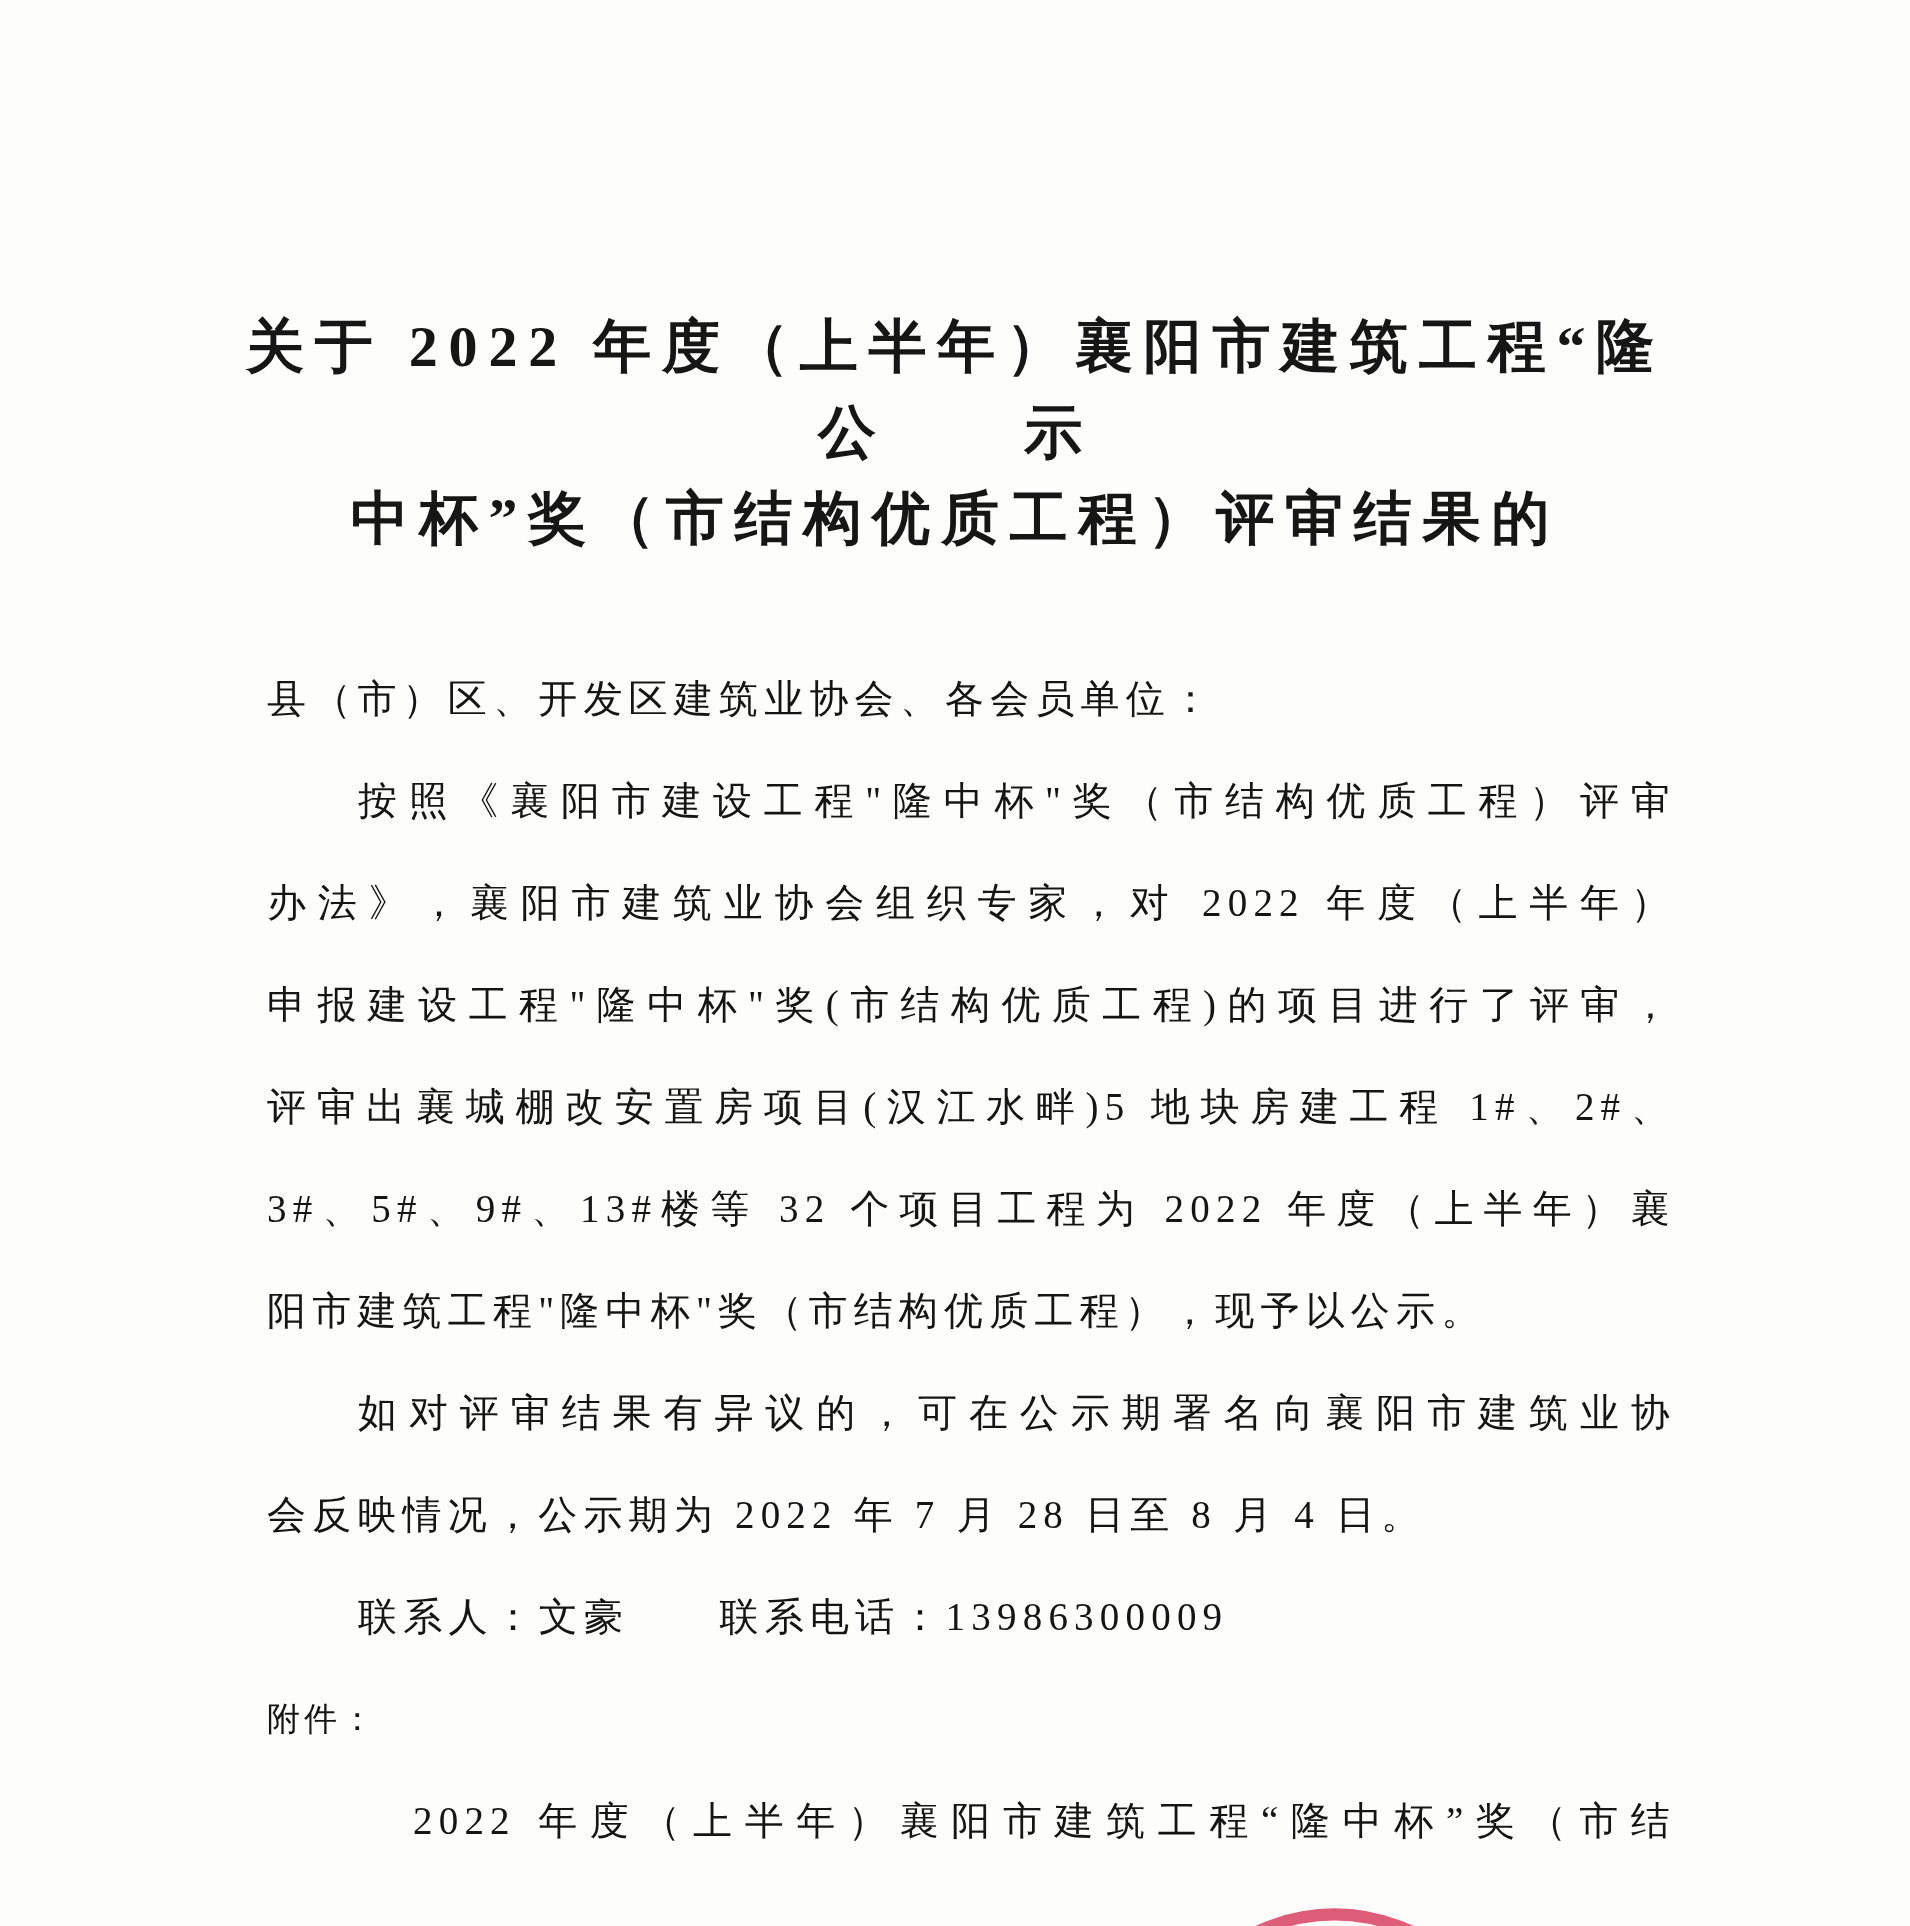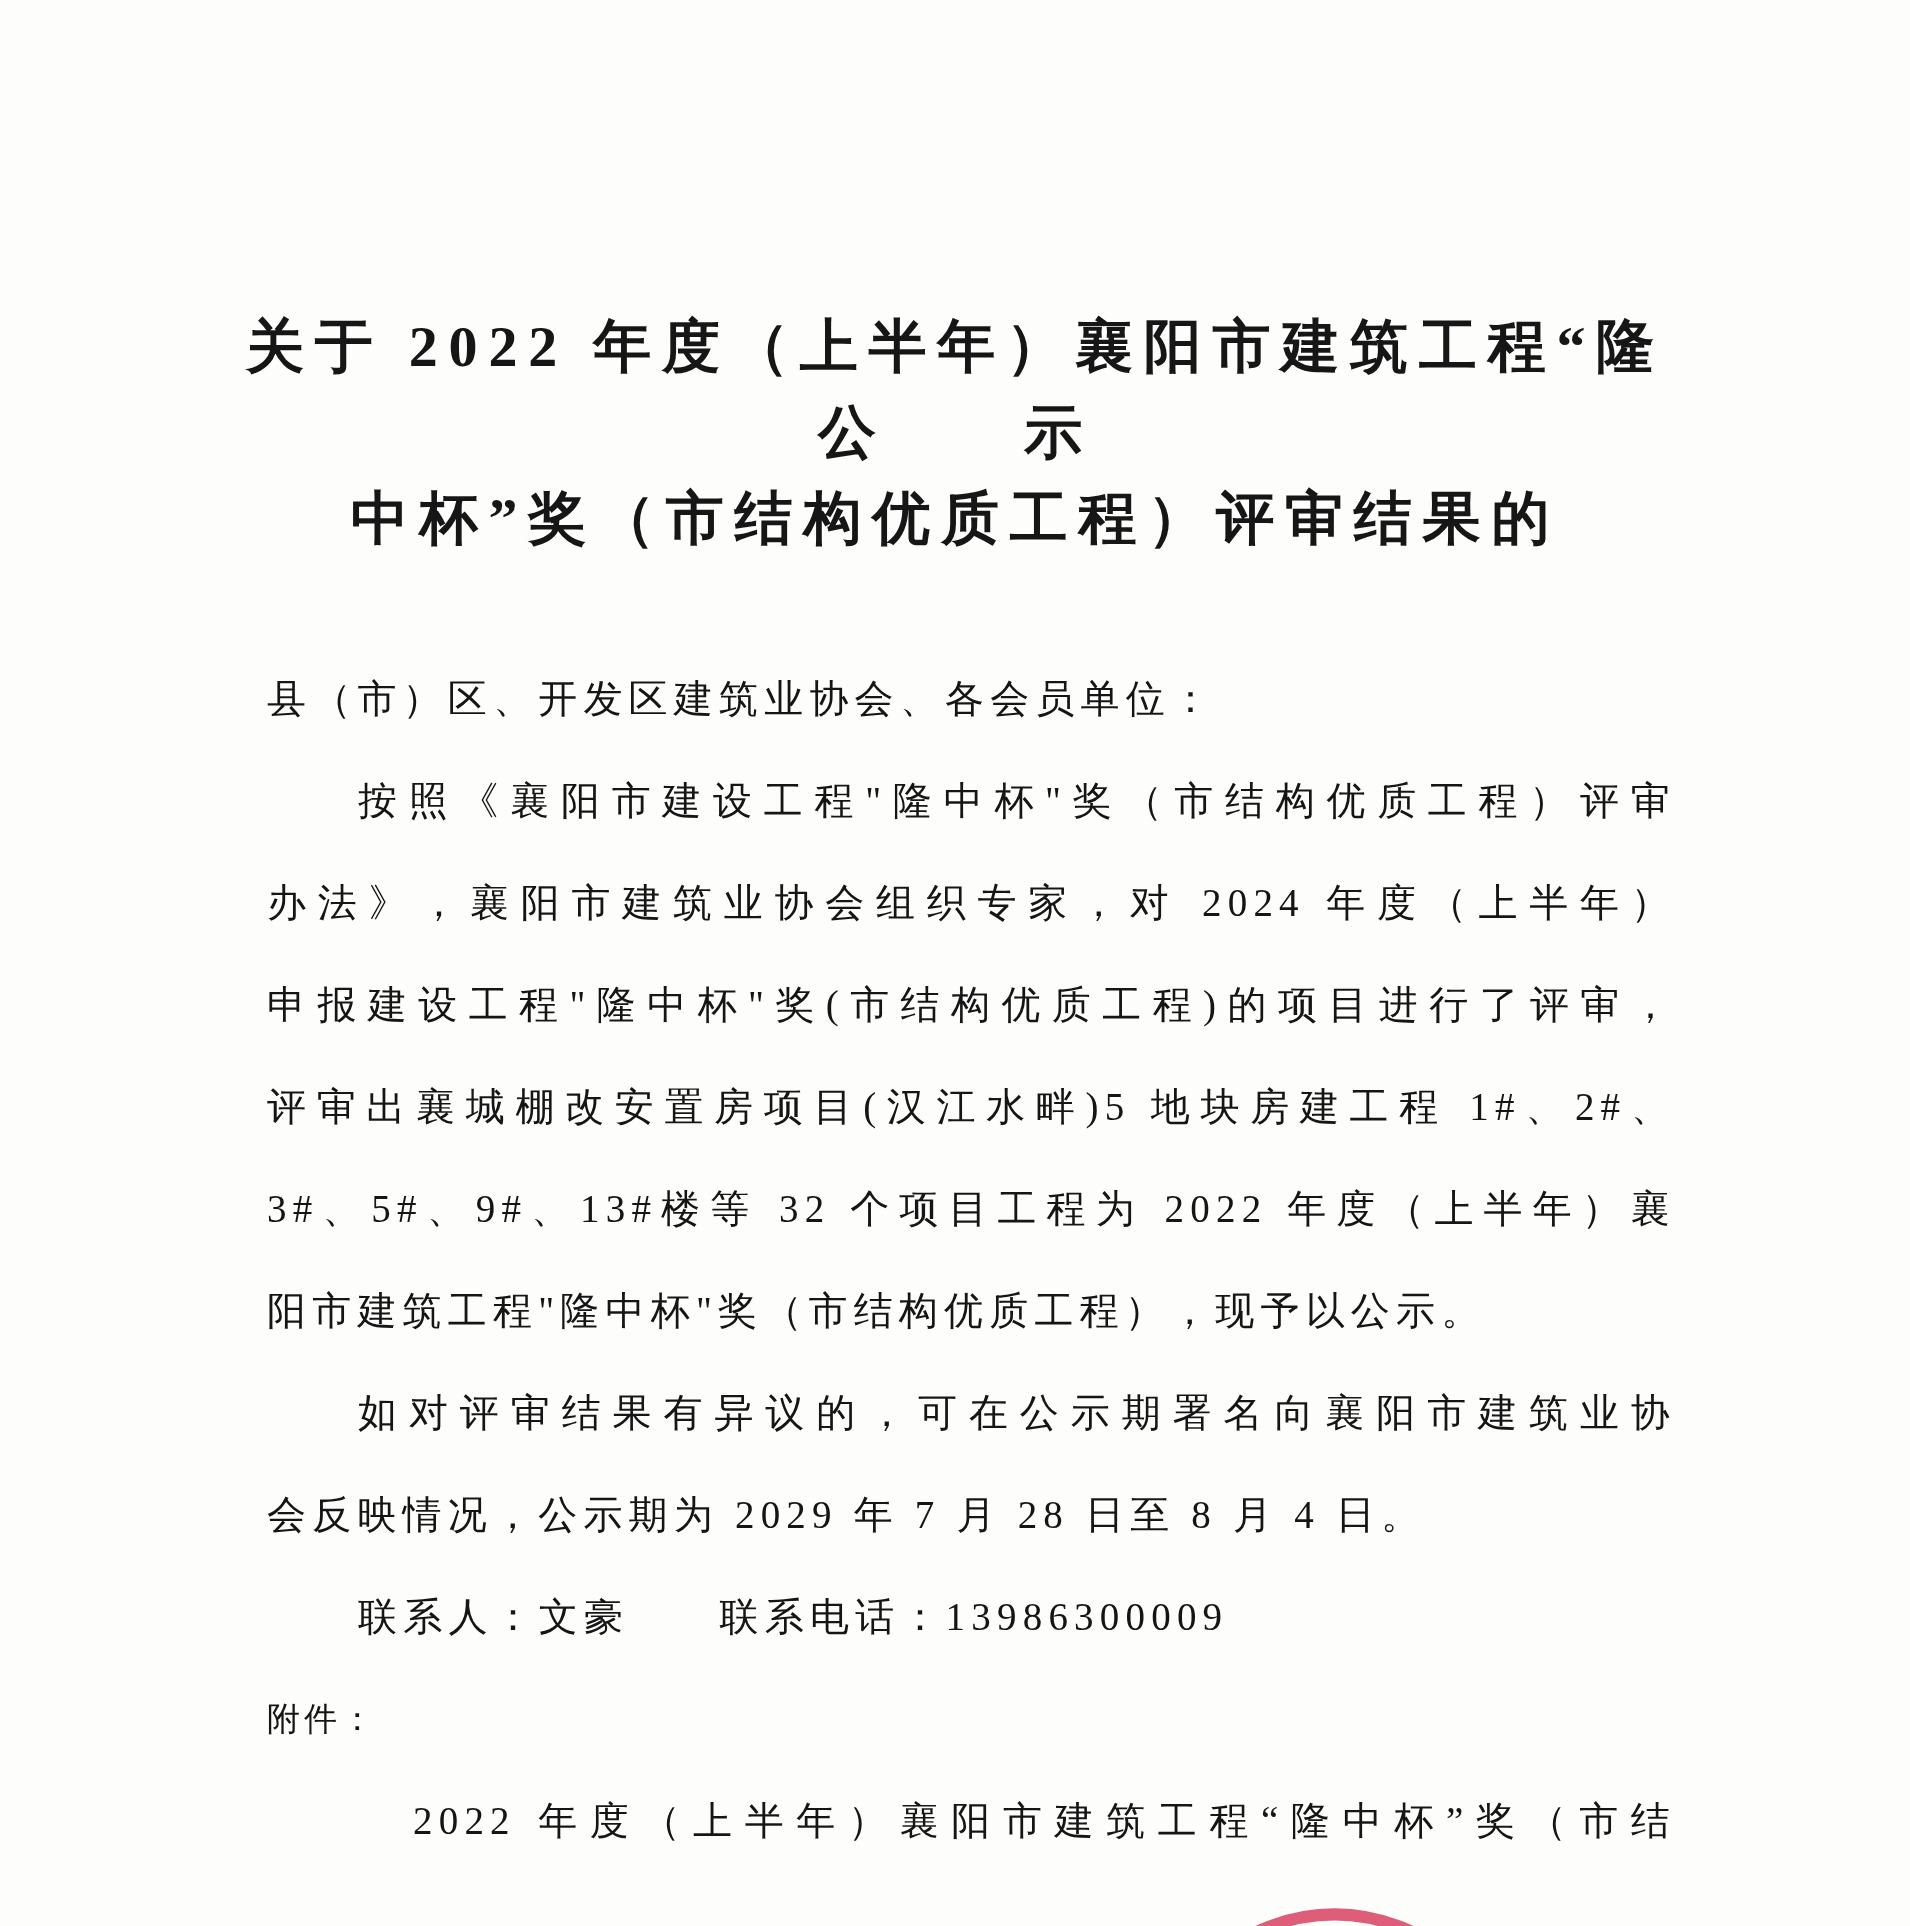--- a/index.html
+++ b/index.html
@@ -70,27 +70,27 @@
 
   <header class="title">
     <div>关于 2022 年度（上半年）襄阳市建筑工程“隆</div>
     <div>公　　示</div>
     <div>中杯”奖（市结构优质工程）评审结果的</div>
   </header>
 
   <main class="body-block">
     <div class="bline">县（市）区、开发区建筑业协会、各会员单位：</div>
     <div class="bline ind2 fill">按照《襄阳市建设工程"隆中杯"奖（市结构优质工程）评审</div>
-    <div class="bline fill">办法》，襄阳市建筑业协会组织专家，对 2024 年度（上半年）</div>
+    <div class="bline fill">办法》，襄阳市建筑业协会组织专家，对 2022 年度（上半年）</div>
     <div class="bline fill">申报建设工程"隆中杯"奖(市结构优质工程)的项目进行了评审，</div>
     <div class="bline fill">评审出襄城棚改安置房项目(汉江水畔)5 地块房建工程 1#、2#、</div>
     <div class="bline fill">3#、5#、9#、13#楼等 32 个项目工程为 2022 年度（上半年）襄</div>
     <div class="bline">阳市建筑工程"隆中杯"奖（市结构优质工程），现予以公示。</div>
     <div class="bline ind2 fill">如对评审结果有异议的，可在公示期署名向襄阳市建筑业协</div>
-    <div class="bline">会反映情况，公示期为 2029 年 7 月 28 日至 8 月 4 日。</div>
+    <div class="bline">会反映情况，公示期为 2022 年 7 月 28 日至 8 月 4 日。</div>
     <div class="bline ind2">联系人：文豪　　联系电话：13986300009</div>
     <div class="bline heading">附件：</div>
     <div class="bline ind3 fill">2022 年度（上半年）襄阳市建筑工程“隆中杯”奖（市结</div>
 
   </main>
 
   <svg class="seal" viewBox="0 0 1000 1000" xmlns="http://www.w3.org/2000/svg">
     <circle cx="500" cy="500" r="460" fill="none" stroke="#dc4767" stroke-width="32"></circle>
     <path fill="#dc4767" d="M500 342 L535.5 451.1 L650.3 451.2 L557.4 518.7 L592.9 627.8 L500 560.4 L407.1 627.8 L442.6 518.7 L349.7 451.2 L464.5 451.1 Z"></path>
     <g fill="#dc4767">

